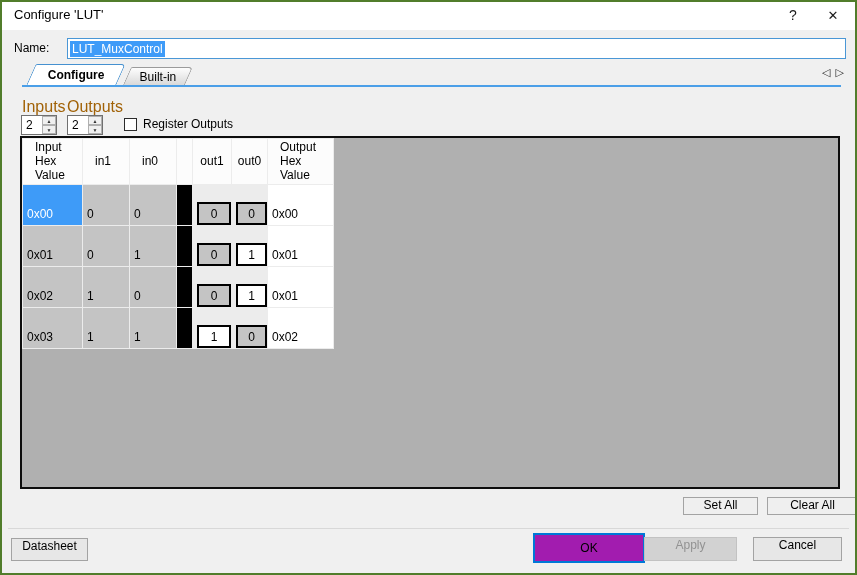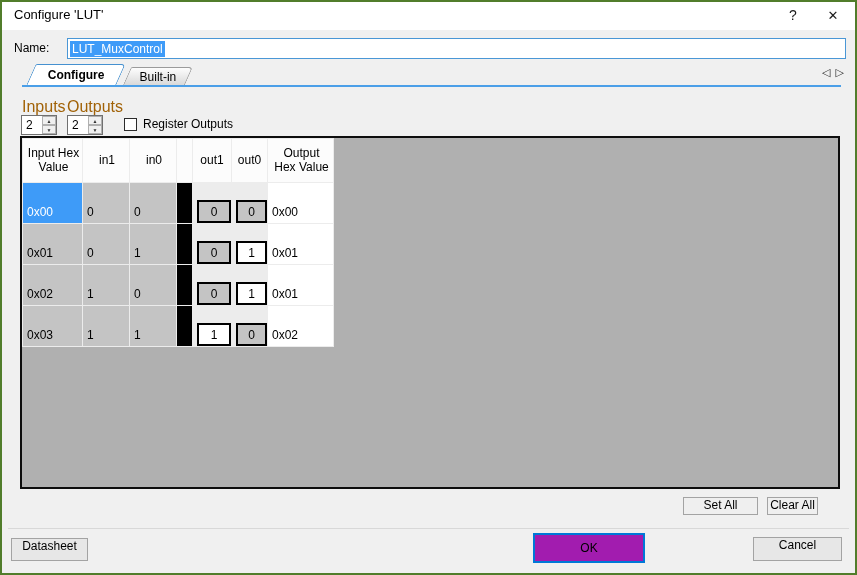--- a/index.html
+++ b/index.html
@@ -41,21 +41,21 @@
   .spinner{position:absolute;width:36px;height:20px;border:1px solid #707070;background:#fff;display:flex;}
   .spin-value{flex:1;font-size:12px;padding:2px 0 0 4px;}
   .spin-btns{width:14px;display:flex;flex-direction:column;}
   .spin-btn{flex:1;background:#f0f0f0;border:1px solid #b0b0b0;font-size:5px;color:#333;display:flex;align-items:center;justify-content:center;}
   .checkbox{position:absolute;left:124px;top:118px;width:13px;height:13px;background:#fff;border:1px solid #2b2b2b;}
   .checkbox-label{position:absolute;left:143px;top:117px;font-size:12px;text-align:center;}
 
   
   .grid-control{position:absolute;left:20px;top:136px;width:820px;height:353px;background:var(--gridbg);border:2px solid #0d0d0d;}
   table.truth{border-collapse:separate;border-spacing:1px;background:#ececec;font-size:12px;}
-  table.truth th{background:#fcfcfc;font-weight:normal;text-align:center;vertical-align:middle;padding:2px 2px 2px 4px;line-height:1.15;height:43px;}
+  table.truth th{background:#fcfcfc;font-weight:normal;text-align:left;vertical-align:middle;padding:2px 2px 2px 12px;line-height:1.15;height:43px;}
   table.truth th.ctr{text-align:center;padding:2px;}
   table.truth td{height:23px;padding:17px 0 0 4px;vertical-align:middle;}
   .c1{width:59px;} .c2{width:46px;} .c3{width:46px;} .c4{width:15px;} .c5{width:38px;} .c6{width:35px;} .c7{width:65px;}
   td.hexin{background:var(--silver);}
   td.hexin.selected{background:var(--sel);color:#fff;}
   td.incell{background:var(--silver);padding-left:6px;}
   td.sep{background:#000;padding:0;}
   td.outcell{padding:0;}
   .outbtn{width:100%;height:23px;border:2px solid #000;display:flex;align-items:center;justify-content:center;}
   .outbtn.off{background:var(--silver);}
@@ -198,27 +198,30 @@
       </td>
       <td class="c7 hexout">0x02</td>
     </tr>
         </tbody>
     </table>
   </div>
 
   <div class="btn small" style="left:683px;top:497px;width:75px;height:18px;">
     <span>Set All</span>
   </div>
-  <div class="btn small" style="left:767px;top:497px;width:51px;height:18px;">
+  <div class="btn small" style="left:767px;top:497px;width:91px;height:18px;">
     <span>Clear All</span>
   </div>
 
   <div class="footer-sep"></div>
   <div class="btn" style="left:11px;top:538px;width:77px;height:23px;">
     <span>Datasheet</span>
   </div>
   <div class="ok-btn">
     <span>OK</span>
   </div>
+  <div class="btn disabled" style="left:644px;top:537px;width:93px;height:24px;">
+    <span>Apply</span>
+  </div>
   <div class="btn" style="left:753px;top:537px;width:89px;height:24px;">
     <span>Cancel</span>
   </div>
 </div>
 
 </body></html>

